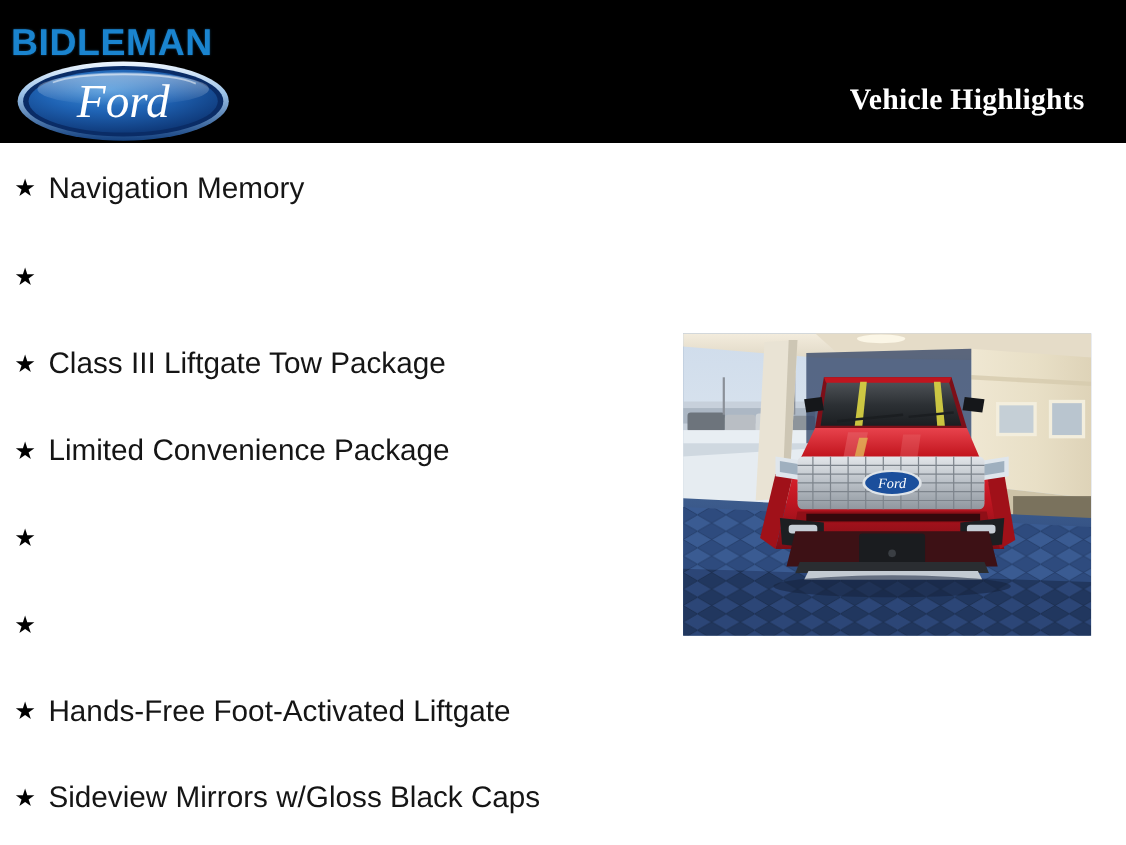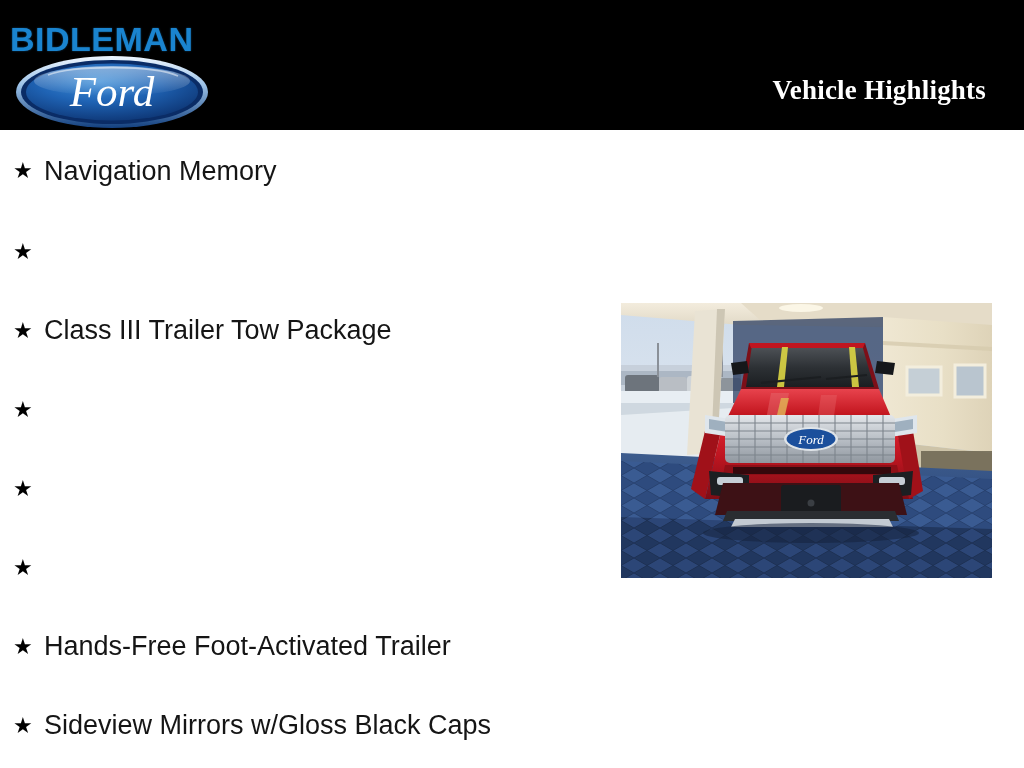--- a/index.html
+++ b/index.html
@@ -162,38 +162,39 @@
     <span class="star-icon">★</span>
     <span>Navigation Memory</span>
   </li>
 
   <li class="highlight-item">
     <span class="star-icon">★</span>
   </li>
 
   <li class="highlight-item">
     <span class="star-icon">★</span>
-    <span>Class III Trailer Tow Package</span>
-  </li>
-
-  <li class="highlight-item">
-    <span class="star-icon">★</span>
-  </li>
-
-  <li class="highlight-item">
-    <span class="star-icon">★</span>
-  </li>
-
-  <li class="highlight-item">
-    <span class="star-icon">★</span>
-  </li>
-
-  <li class="highlight-item">
-    <span class="star-icon">★</span>
-    <span>Hands-Free Foot-Activated Trailer</span>
+    <span>Class III Liftgate Tow Package</span>
+  </li>
+
+  <li class="highlight-item">
+    <span class="star-icon">★</span>
+    <span>Limited Convenience Package</span>
+  </li>
+
+  <li class="highlight-item">
+    <span class="star-icon">★</span>
+  </li>
+
+  <li class="highlight-item">
+    <span class="star-icon">★</span>
+  </li>
+
+  <li class="highlight-item">
+    <span class="star-icon">★</span>
+    <span>Hands-Free Foot-Activated Liftgate</span>
   </li>
 
   <li class="highlight-item">
     <span class="star-icon">★</span>
     <span>Sideview Mirrors w/Gloss Black Caps</span>
   </li>
 </ul>
 
 <div class="vehicle-photo">
   <svg width="371" height="275" viewBox="0 0 371 275" xmlns="http://www.w3.org/2000/svg">

